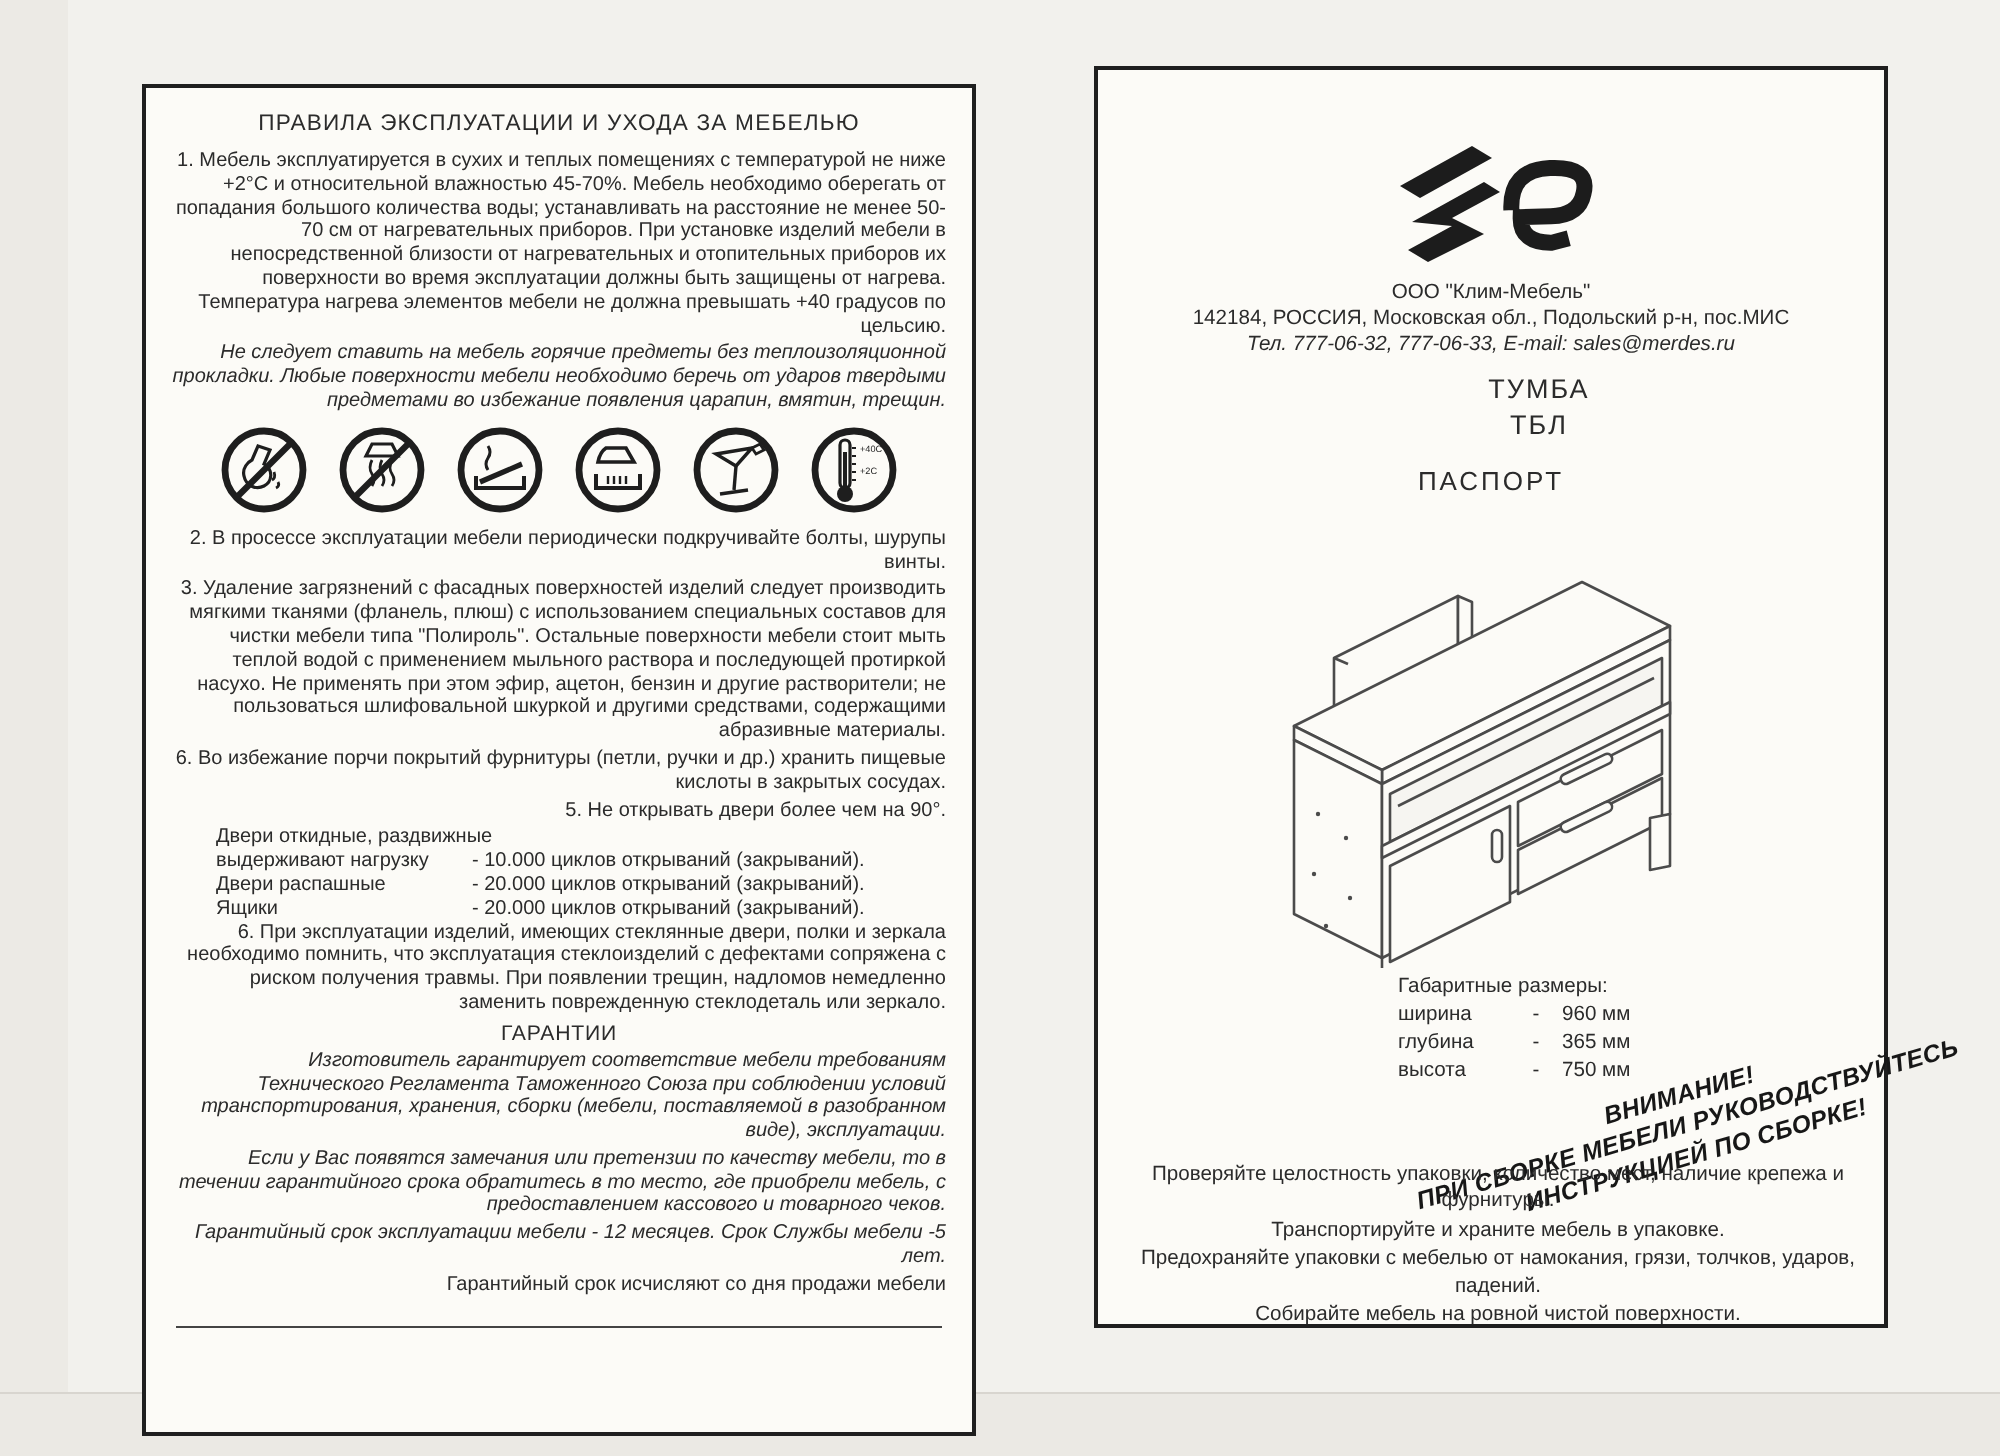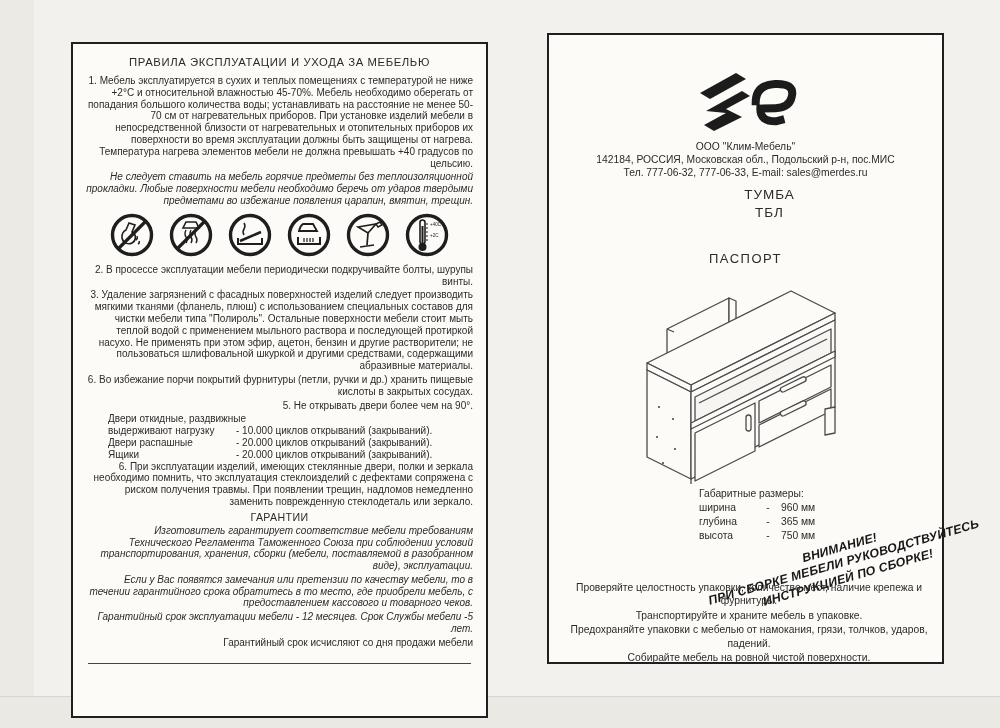--- a/index.html
+++ b/index.html
@@ -25,21 +25,21 @@
   .gar-title{text-align:center;font-size:10.6px;letter-spacing:.4px;margin:3px 0 2px 0;}
   .org-line{font-size:9px;font-weight:bold;margin-top:3px;white-space:nowrap;}
   .org-rule{display:inline-block;width:158px;border-bottom:1px solid #444;height:9px;}
   .full-rule{border-bottom:1.2px solid #444;height:12px;margin:0 2px 4px 2px;}
 
   
   #right-frame{left:547px;top:33px;width:397px;height:631px;}
   .rp-center{position:absolute;left:0;width:100%;text-align:center;}
   .company-line{font-size:10.3px;line-height:1.25;}
   .product-name{font-size:13.5px;letter-spacing:1px;line-height:1.25;margin-left:24px;}
-  .doc-type{font-size:13px;letter-spacing:1.5px;margin-top:18px;}
+  .doc-type{font-size:13px;letter-spacing:1.5px;}
   #drawing{position:absolute;left:80px;top:222px;}
   #dims{position:absolute;left:150px;top:452px;font-size:10.3px;line-height:1.35;}
   .dim-name{display:inline-block;width:56px;}
   .dim-sep{display:inline-block;width:26px;text-align:center;}
   #warning{position:absolute;left:150px;top:505px;width:290px;text-align:center;
     transform:rotate(-16deg);font-size:12.3px;font-weight:bold;font-style:italic;
     line-height:1.25;letter-spacing:.2px;color:#171717;}
   #care{position:absolute;left:10px;top:546px;width:380px;font-size:10.3px;line-height:1.3;text-align:center;}
   #care div{margin-bottom:1px;}
 </style>
@@ -153,21 +153,21 @@
       <g fill="#1c1c1c">
         <polygon points="14,26 50,6 60,12 24,32"></polygon>
         <polygon points="20,44 56,24 64,29 40,42 56,50 28,64 18,58 40,46"></polygon>
       </g>
       <path d="M70 40 q-3 -20 17 -23 q20 -3 18 11 q-1 11 -15 13 l-15 2 q1 13 17 11 l8 -3" fill="none" stroke="#1c1c1c" stroke-width="8" stroke-linejoin="miter" transform="rotate(6 88 36)"></path>
     </svg>
   </div>
 
   <div class="rp-center company-line" style="top:106px;">ООО "Клим-Мебель"</div>
   <div class="rp-center company-line" style="top:119px;">142184, РОССИЯ, Московская обл., Подольский р-н, пос.МИС</div>
-  <div class="rp-center company-line" style="top:132px;">Тел. 777-06-32, 777-06-33, E-mail: sales@merdes.ru</div>
+  <div class="rp-center company-line" style="top:132px;font-style:italic;">Тел. 777-06-32, 777-06-33, E-mail: sales@merdes.ru</div>
 
   <div class="rp-center product-name" style="top:152px;">ТУМБА</div>
   <div class="rp-center product-name" style="top:170px;">ТБЛ</div>
   <div class="rp-center doc-type" style="top:198px;">ПАСПОРТ</div>
 
   <div id="drawing">
     <svg width="250" height="228" viewBox="0 0 250 228">
       <g fill="#fcfbf7" stroke="#4b4b4b" stroke-width="1.3" stroke-linejoin="round">
 
         <polygon points="38,72 100,41 100,67 38,98"></polygon>

